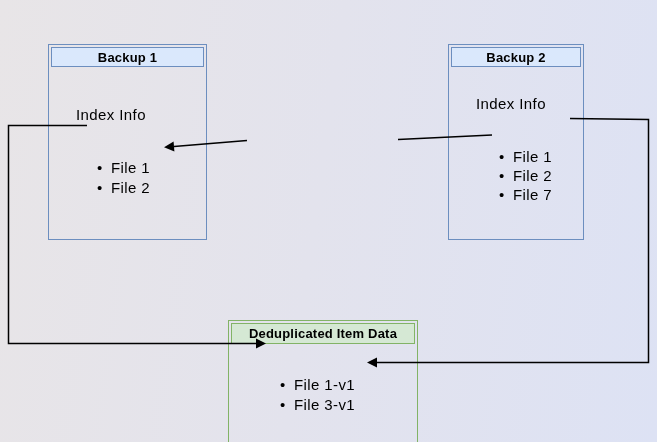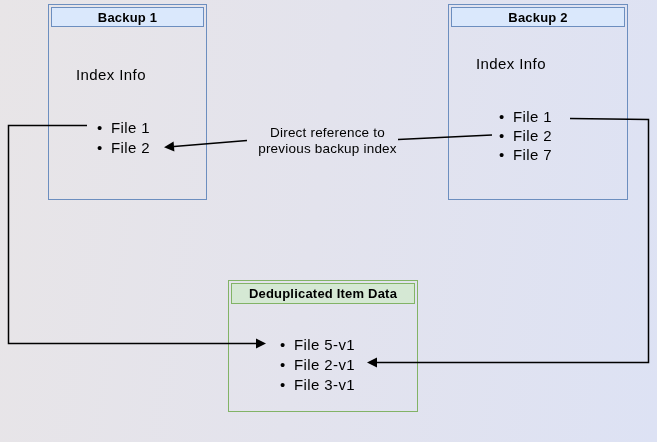--- a/index.html
+++ b/index.html
@@ -12,20 +12,21 @@
     width:657px;height:442px;
     overflow:hidden;
     background:linear-gradient(98deg,#e8e5e7 0%,#e3e3ed 48%,#dde2f4 100%);
   }
   .node{
     position:absolute;
     border:1.5px solid #6c8ebf;
     box-sizing:border-box;
     background:transparent;
     z-index:1;
+    margin-top:40px;
   }
   .node-header{
     position:absolute;
     left:2px;right:2px;top:2px;
     height:20px;
     box-sizing:border-box;
     border:1px solid #6c8ebf;
     background:#dae8fc;
     font-size:13px;
     font-weight:bold;
@@ -98,21 +99,21 @@
         <span class="bullet"></span>
         <span>File 1</span>
       </div>
       <div class="item">
         <span class="bullet"></span>
         <span>File 2</span>
       </div>
     </div>
   </div>
 
-  <div class="node" style="left:448px;top:4px;width:180px;height:196px;">
+  <div class="node" style="left:448px;top:4px;width:136px;height:196px;">
     <div class="node-header">
       <span>Backup 2</span>
     </div>
     <div class="section-label" style="left:27px;top:51px;">Index Info</div>
     <div class="item-list rows19" style="left:50px;top:102px;">
       <div class="item">
         <span class="bullet"></span>
         <span>File 1</span>
       </div>
       <div class="item">
@@ -126,37 +127,29 @@
     </div>
   </div>
 
   <div class="node green" style="left:228px;top:280px;width:190px;height:132px;">
     <div class="node-header">
       <span>Deduplicated Item Data</span>
     </div>
     <div class="item-list rows20" style="left:51px;top:53px;">
       <div class="item">
         <span class="bullet"></span>
-        <span>File 5-v1</span>
-      </div>
-      <div class="item">
-        <span class="bullet"></span>
-        <span>File 2-v1</span>
+        <span>File 1-v1</span>
       </div>
       <div class="item">
         <span class="bullet"></span>
         <span>File 3-v1</span>
       </div>
     </div>
   </div>
 
-  <div class="annotation" style="left:240px;top:125px;width:175px;">
-    <div>Direct reference to</div>
-    <div>previous backup index</div>
-  </div>
 
   <svg id="wires" viewBox="0 0 657 442" xmlns="http://www.w3.org/2000/svg">
     <defs>
       <marker id="ah" markerUnits="userSpaceOnUse" markerWidth="12" markerHeight="12" refX="1" refY="6" orient="auto">
         <path d="M1,1 L11,6 L1,11 Z" fill="#000000"></path>
       </marker>
     </defs>
 
     <path d="M 87 125.5 H 8.5 V 343.5 H 256" fill="none" stroke="#000000" stroke-width="1.5" marker-end="url(#ah)"></path>
 

